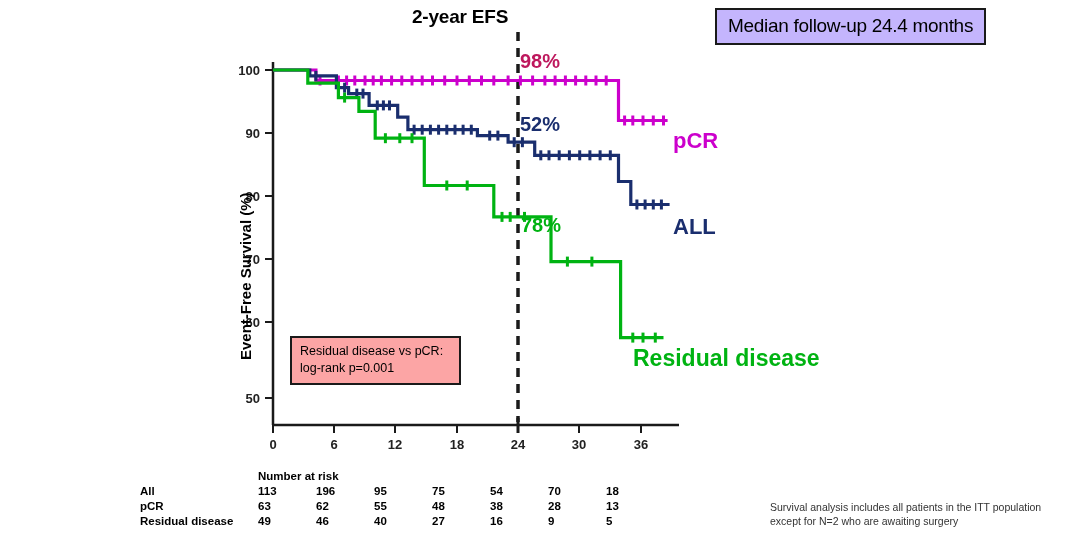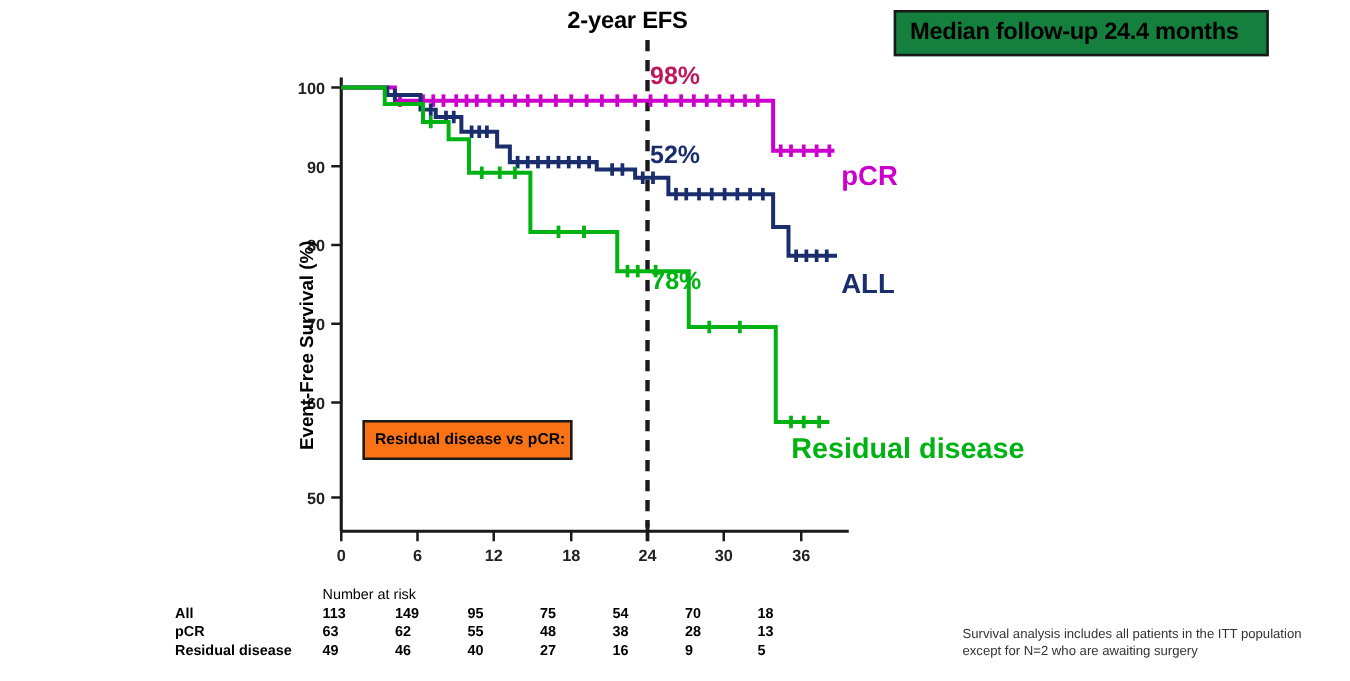--- a/index.html
+++ b/index.html
@@ -5,27 +5,27 @@
   html,body{margin:0;padding:0;background:#ffffff;}
   body{width:1080px;height:545px;position:relative;overflow:hidden;
        font-family:"Liberation Sans", sans-serif;color:#000;}
 
   .abs{position:absolute;}
 
   
   .two-year-efs{
     left:412px; top:6px; width:180px;
     font-size:19px; font-weight:bold; letter-spacing:-0.2px;
-    text-align:center; color:#000;
+    text-align:left; color:#000;
   }
   .followup-box{
     left:715px; top:8px;
-    border:2px solid #1a1a1a; background:#15803d;
-    padding:5px 22px 6px 11px;
-    font-size:19px; font-weight:bold; letter-spacing:-0.3px;
+    border:2px solid #1a1a1a; background:#c4b5fd;
+    padding:5px 11px 6px 11px;
+    font-size:19px; font-weight:normal; letter-spacing:-0.3px;
     white-space:nowrap;
   }
 
   
   #chart{
     left:1px; top:0px; width:760px; height:470px;
   }
   svg{display:block;}
   .y-label{
     position:absolute;
@@ -37,23 +37,23 @@
   .x-label{
     left:330px; top:440px; width:340px; text-align:center;
     font-size:16px;font-weight:bold;
   }
 
   .tick-text{font-size:13px;font-weight:bold;fill:#222;}
 
   
   .stats-box{
     left:290px; top:336px;
-    border:2px solid #1a1a1a;background:#f97316;
-    padding:5px 4px 6px 8px;
-    font-size:12.5px;font-weight:bold;line-height:1.35;
+    border:2px solid #1a1a1a;background:#fca5a5;
+    padding:5px 16px 6px 8px;
+    font-size:12.5px;font-weight:normal;line-height:1.35;
     white-space:nowrap;
   }
 
   
   .ann{position:absolute;font-size:20px;font-weight:bold;white-space:nowrap;}
   .ann-98{left:520px; top:50px; color:#be185d;}
   .ann-89{left:520px; top:113px; color:#1A2E6E;}
   .ann-78{left:521px; top:186px; color:#00B312;margin-top:28px;}
 
   .leg{position:absolute;font-size:22px;font-weight:bold;white-space:nowrap;}
@@ -63,21 +63,21 @@
 
   
   .risk{
     left:140px; top:470px; width:600px;
     font-size:11.5px;font-weight:bold;
   }
   .risk table{border-collapse:collapse;}
   .risk td{padding:0;height:15px;vertical-align:top;white-space:nowrap;}
   .risk .lbl{width:118px;text-align:left;}
   .risk .num{width:58px;text-align:left;}
-  .risk .hdr{font-weight:normal;}
+  .risk .hdr{font-weight:bold;}
 
   
   .note{
     left:770px; top:500px; width:300px;
     font-size:10.5px; line-height:1.35; color:#333;
   }
 </style>
 </head>
 <body>
 
@@ -215,20 +215,21 @@
           <line x1="654.3" y1="332.6" x2="654.3" y2="342.6" stroke="#00B312" stroke-width="3"></line>
         </g>
       </g>
   </svg>
 
   <div class="y-label">Event-Free Survival (%)</div>
 </div>
 
 <div class="abs stats-box">
   <div>Residual disease vs pCR:</div>
+  <div>log-rank p=0.001</div>
 </div>
 
 <div class="ann ann-98">98%</div>
 <div class="ann ann-89">52%</div>
 <div class="ann ann-78">78%</div>
 
 <div class="leg leg-pcr">pCR</div>
 <div class="leg leg-all">ALL</div>
 <div class="leg leg-res">Residual disease</div>
 
@@ -237,21 +238,21 @@
     <tbody>
         <tr>
       <td class="lbl"></td>
       <td class="num hdr" colspan="7">Number at risk</td>
     </tr>
     </tbody>
       <tbody id="risk-body">
         <tr>
           <td class="lbl">All</td>
           <td class="num">113</td>
-          <td class="num">149</td>
+          <td class="num">196</td>
           <td class="num">95</td>
           <td class="num">75</td>
           <td class="num">54</td>
           <td class="num">70</td>
           <td class="num">18</td>
         </tr>
         <tr>
           <td class="lbl">pCR</td>
           <td class="num">63</td>
           <td class="num">62</td>

